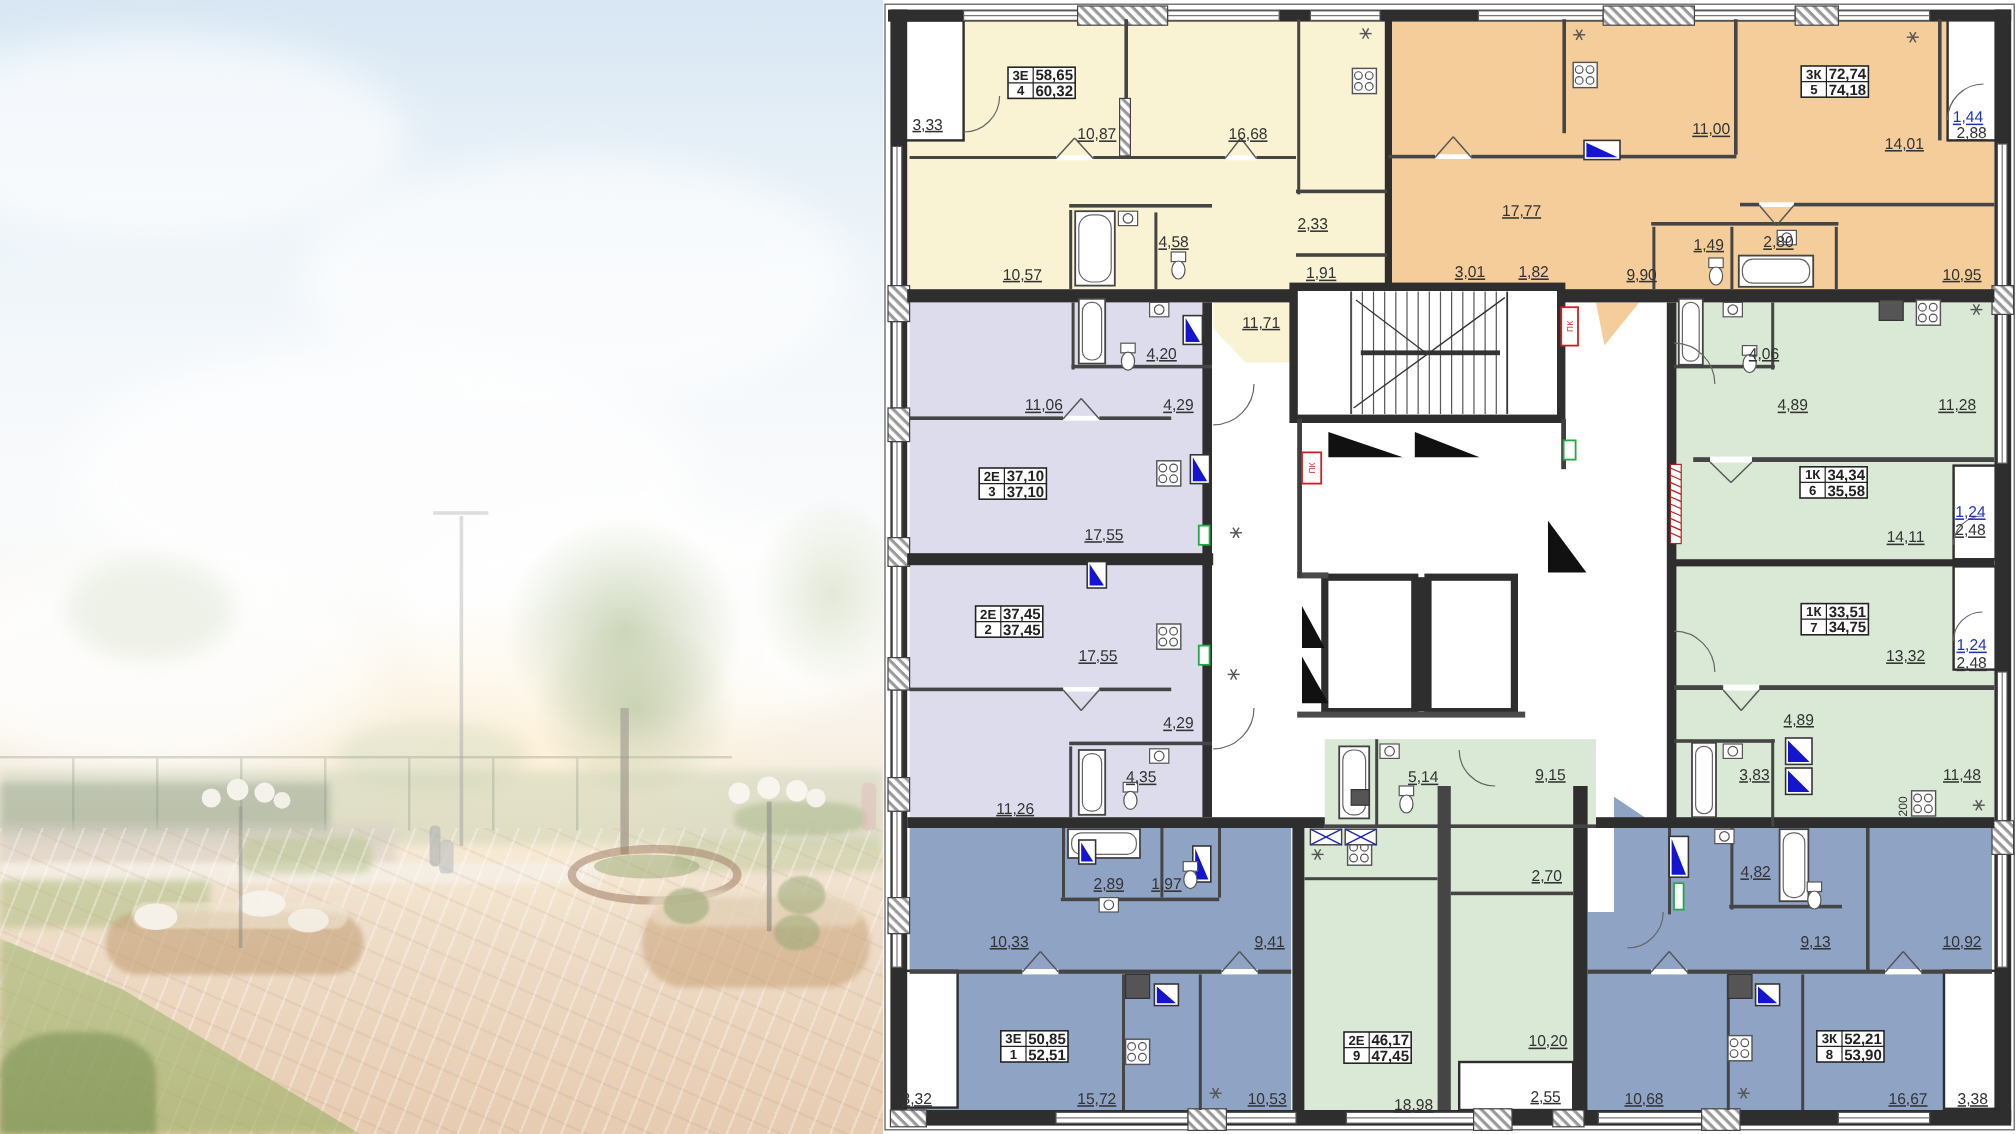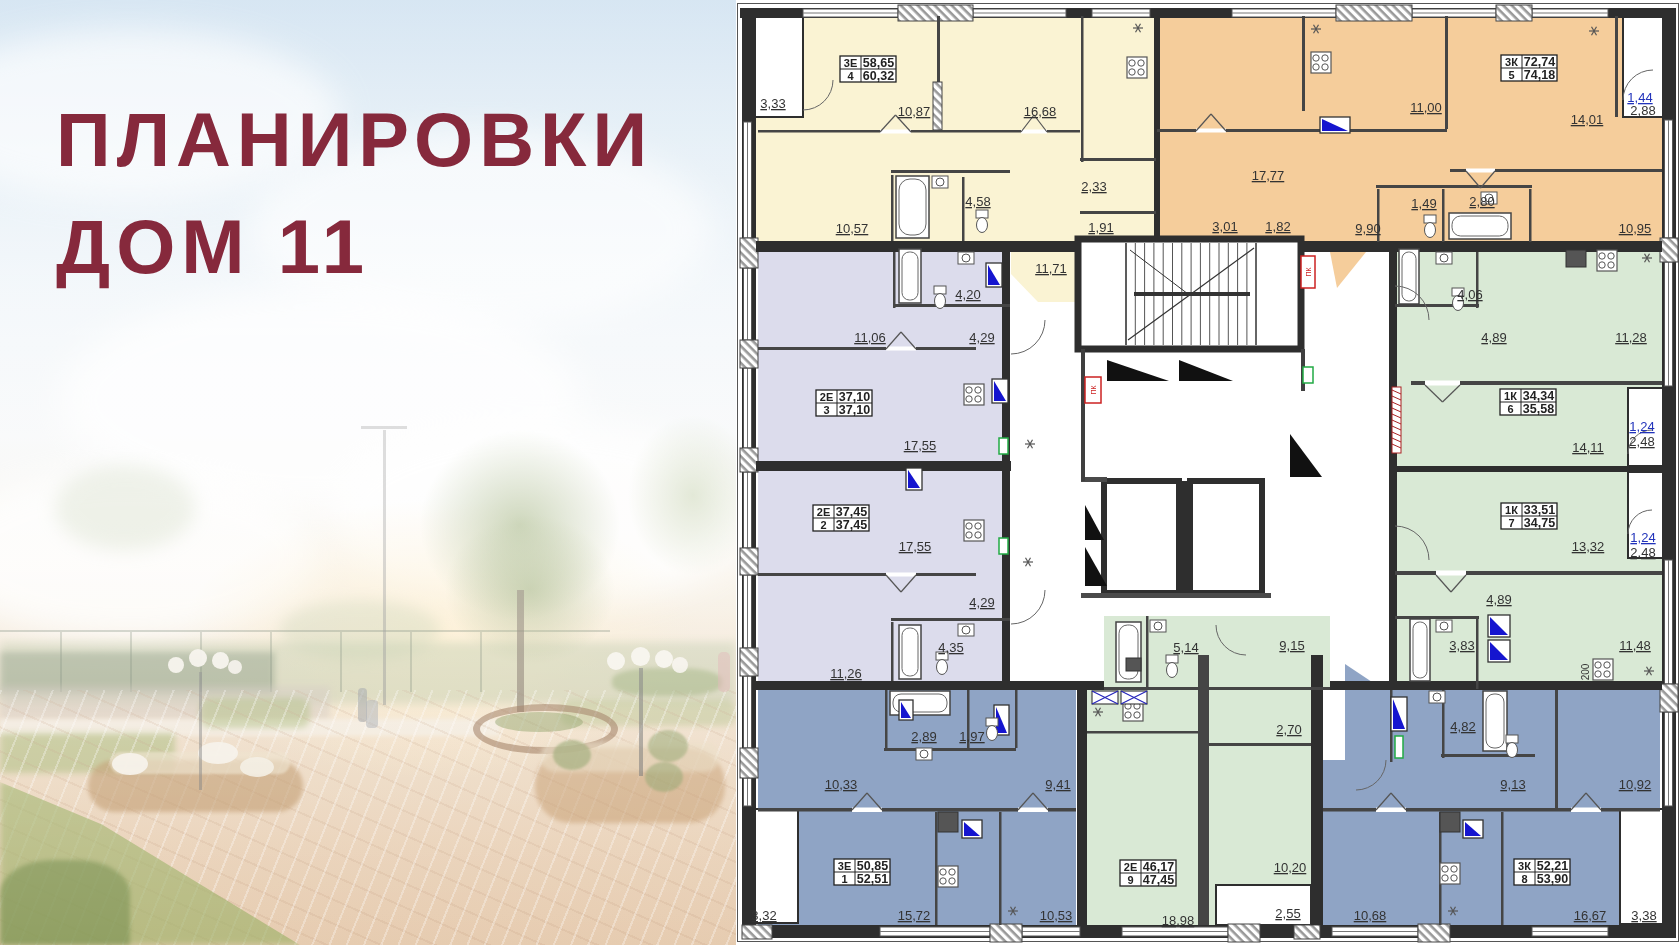--- a/index.html
+++ b/index.html
@@ -79,21 +79,20 @@
  <div class="b" style="left:212px;top:652px;width:17px;height:17px;background:#f4f0e8;border-radius:50%;opacity:.95"></div>
  <div class="b" style="left:228px;top:660px;width:14px;height:14px;background:#f4f0e8;border-radius:50%;opacity:.9"></div>
  <div class="b" style="left:383px;top:430px;width:3px;height:275px;background:#7a7a7a;opacity:.45"></div>
  <div class="b" style="left:361px;top:426px;width:46px;height:3px;background:#7a7a7a;opacity:.45"></div>
 
  <div class="b" style="left:358px;top:688px;width:9px;height:34px;background:#8a8f96;opacity:.55;border-radius:4px"></div>
  <div class="b" style="left:366px;top:700px;width:12px;height:28px;background:#9aa0a8;opacity:.5;border-radius:4px"></div>
  <div class="b" style="left:718px;top:652px;width:12px;height:40px;background:#d8a2a2;opacity:.5;border-radius:5px"></div>
 
  <div class="b" style="left:0;top:0;width:736px;height:945px;background:linear-gradient(180deg,rgba(255,255,255,.28) 0%,rgba(255,255,255,.5) 35%,rgba(255,255,255,.4) 58%,rgba(255,255,255,.2) 78%,rgba(255,255,255,.05) 100%);"></div>
- <div id="ttl">ПЛАНИРОВКИ<br>ДОМ 11</div>
 </div>
 <svg width="944" height="945" viewBox="0 0 944 945" style="position:absolute;left:736px;top:0" font-family="Liberation Sans,sans-serif">
 <defs>
 <pattern id="hh" width="6" height="6" patternUnits="userSpaceOnUse" patternTransform="rotate(45)">
 <rect width="6" height="6" fill="#ffffff"></rect>
         <rect width="6" height="2.6" fill="#999999"></rect>
 </pattern>
 </defs>
 <rect x="1.5" y="3.5" width="941" height="938" fill="none" stroke="#555" stroke-width="1"></rect>
 <rect x="20" y="16" width="401" height="226" fill="#faf3d3"></rect>

